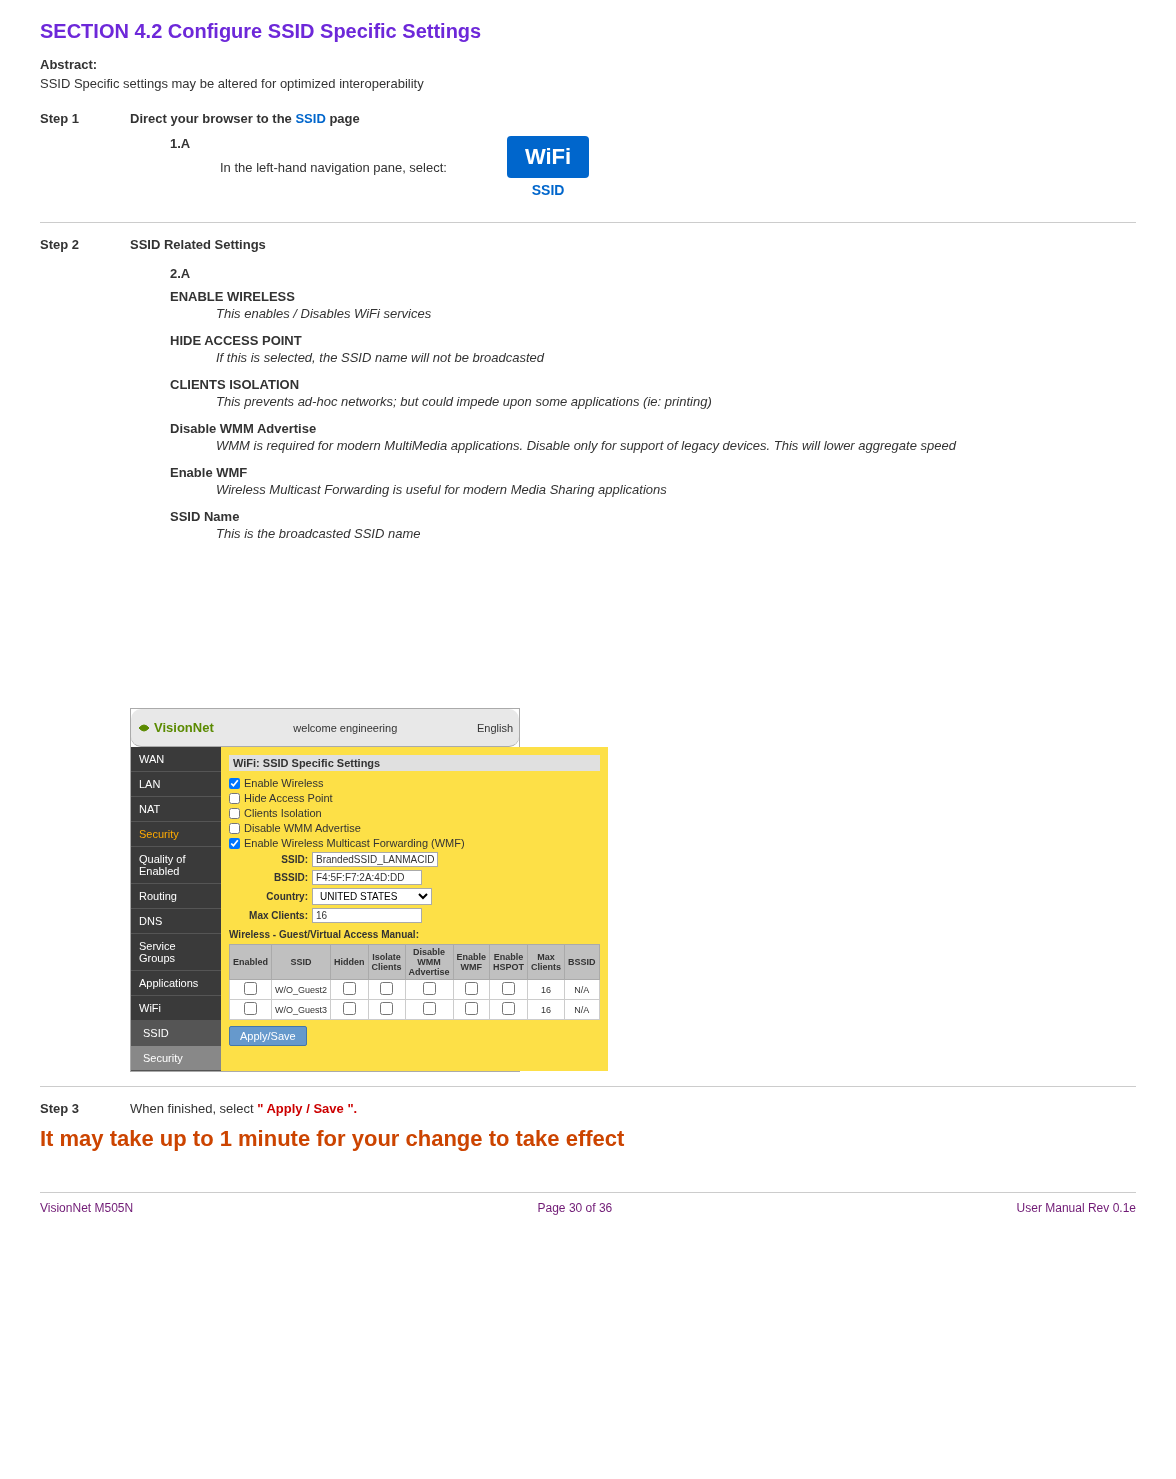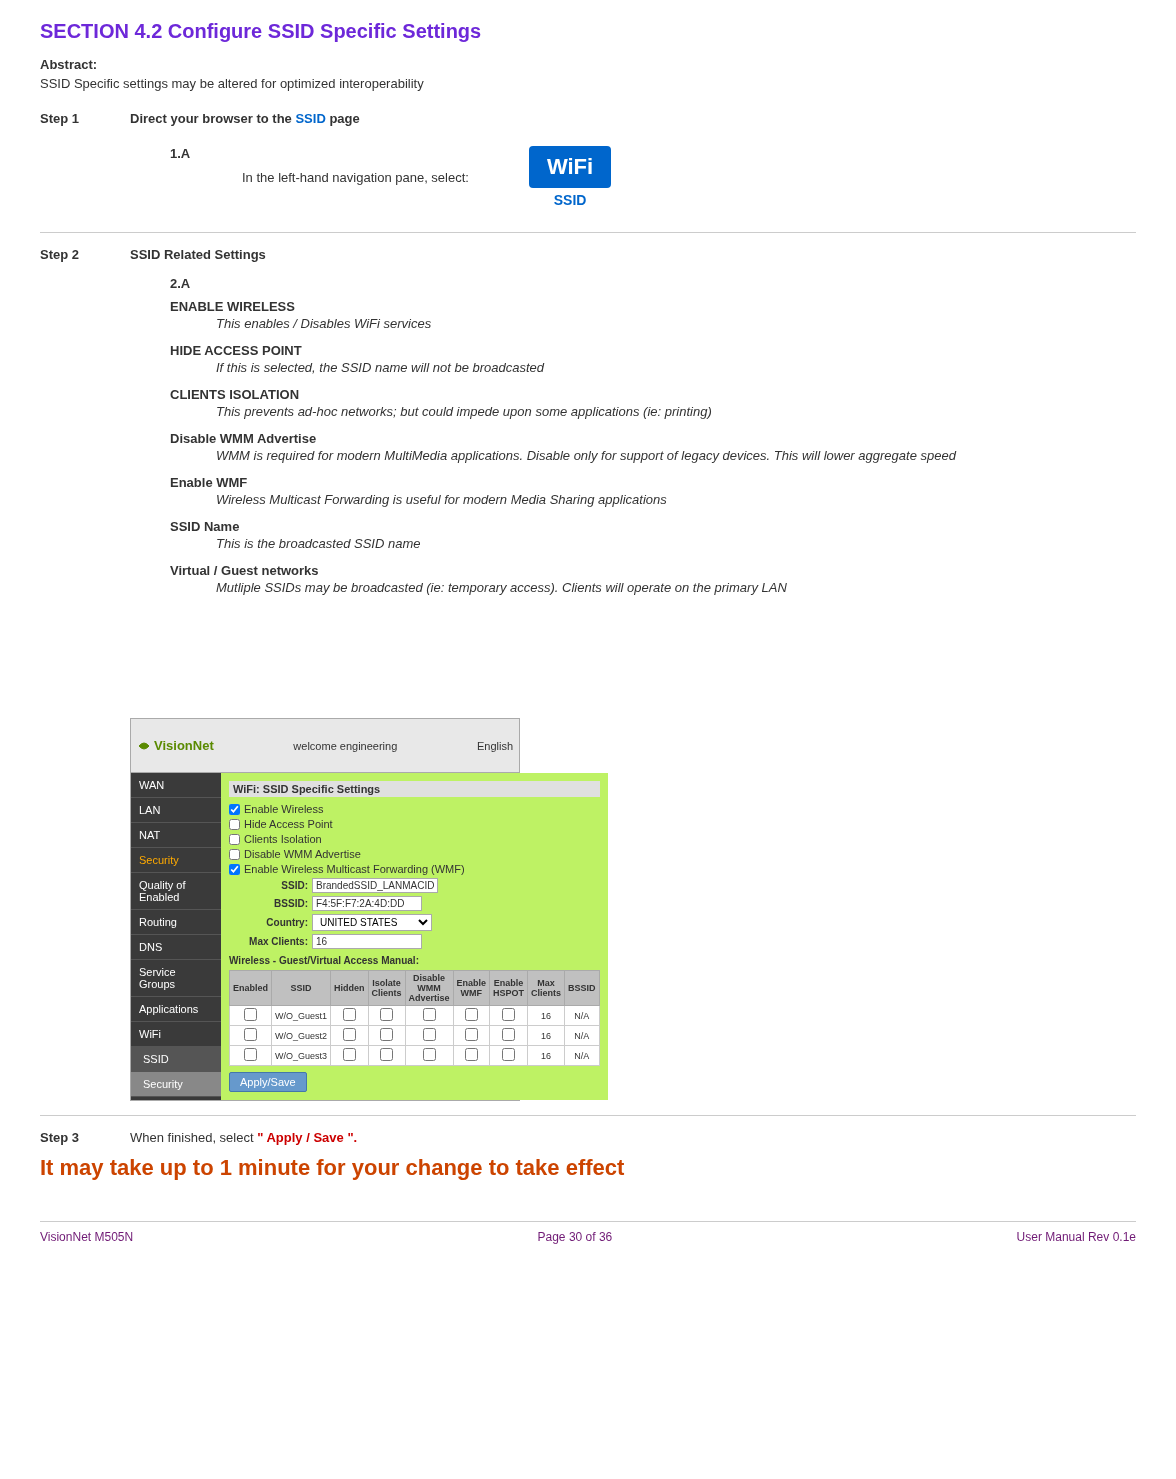--- a/index.html
+++ b/index.html
@@ -63,22 +63,23 @@
       font-size: 11px;
       width: 390px;
       background: #fff;
     }
     .router-header {
       background: #e8e8e8;
       border-bottom: 1px solid #aaa;
       display: flex;
       justify-content: space-between;
       align-items: center;
-      padding: 19px 6px;
+      padding: 11px 6px;
       font-size: 11px;
+      border-radius: 10px;
     }
     .router-header-logo { font-weight: bold; color: #5a8a00; font-size: 13px; display: flex; align-items: center; gap: 3px; }
     .router-header-right { font-size: 11px; color: #333; }
     .router-body { display: flex; }
     .router-nav {
       background: #3a3a3a;
       width: 90px;
       flex-shrink: 0;
       padding: 0;
     }
@@ -86,21 +87,21 @@
       color: #fff;
       padding: 6px 8px;
       font-size: 11px;
       border-bottom: 1px solid #555;
       cursor: pointer;
     }
     .router-nav-item.active { background: #cc6600; color: #fff; }
     .router-nav-item.highlight { color: #ffaa00; }
     .router-nav-item.sub-item-nav { background: #555; padding-left: 12px; }
     .router-nav-item.sub-active { background: #888; }
-    .router-main { flex: 1; padding: 8px; background: #bef264; }
+    .router-main { flex: 1; padding: 8px; background: #fde047; }
     .router-section-title { font-weight: bold; font-size: 11px; margin-bottom: 6px; background: #e0e0e0; padding: 2px 4px; }
     .check-row { display: flex; align-items: center; gap: 4px; margin-bottom: 3px; font-size: 11px; }
     .check-row input[type=checkbox] { width: 11px; height: 11px; }
     .field-row { display: flex; align-items: center; gap: 4px; margin-bottom: 3px; font-size: 11px; margin-left: 14px; }
     .field-label { min-width: 65px; font-weight: bold; text-align: right; font-size: 10px; }
     .field-value { background: #fff; border: 1px solid #aaa; padding: 1px 3px; font-size: 10px; min-width: 110px; }
     .field-value-select { background: #fff; border: 1px solid #aaa; padding: 1px 3px; font-size: 10px; min-width: 120px; }
     .guest-table { width: 100%; border-collapse: collapse; font-size: 9px; margin-top: 4px; }
     .guest-table th { background: #c0c0c0; border: 1px solid #aaa; padding: 2px 3px; text-align: center; font-size: 9px; }
     .guest-table td { border: 1px solid #ccc; padding: 2px 3px; text-align: center; background: #fff; }
@@ -143,21 +144,21 @@
 
 <p class="abstract-label">Abstract:</p>
 <p class="abstract-text">SSID Specific settings may be altered for optimized interoperability</p>
 
 <div class="step-row">
   <div class="step-num">Step 1</div>
   <div class="step-content">
     <div class="step-title">
       Direct your browser to the <span style="color:#0066cc;font-weight:bold;">SSID</span>  page
     </div>
-    <div class="sub-step" style="margin-top:20px;gap:22px;">
+    <div class="sub-step" style="margin-top:10px;">
       <div class="sub-step-num">1.A</div>
       <div class="sub-step-body">
         <div style="display:flex; align-items:center; gap:60px;">
           <span>In the left-hand navigation pane, select:</span>
           <div class="wifi-ssid-block">
             <div class="wifi-badge">WiFi</div>
             <div class="ssid-badge-label">SSID</div>
           </div>
         </div>
       </div>
@@ -201,24 +202,20 @@
           <div class="sub-item">
             <div class="sub-item-title">Enable WMF</div>
             <div class="sub-item-indent">Wireless Multicast Forwarding is useful for modern Media Sharing applications</div>
           </div>
 
           <div class="sub-item">
             <div class="sub-item-title">SSID Name</div>
             <div class="sub-item-indent">This is the broadcasted SSID name</div>
           </div>
 
-          <div class="sub-item">
-            <div class="sub-item-title">Virtual / Guest networks</div>
-            <div class="sub-item-indent">Mutliple SSIDs may be broadcasted (ie: temporary access). Clients will operate on the primary LAN</div>
-          </div>
         </div>
       </div>
 
       <div class="step2-right">
         <div class="router-ui">
 
           <div class="router-header">
             <div class="router-header-logo">
               <svg width="14" height="14" viewBox="0 0 14 14">
                   <path d="M2 7 Q7 1 12 7 Q7 13 2 7Z" fill="#5a8a00" stroke="#5a8a00"></path>
@@ -303,31 +300,20 @@
                     <th>Disable WMM Advertise</th>
                     <th>Enable WMF</th>
                     <th>Enable HSPOT</th>
                     <th>Max Clients</th>
                     <th>BSSID</th>
                   </tr>
                 </thead>
                 <tbody>
                   <tr>
                     <td><input type="checkbox" style=""></td>
-                    <td class="ssid-cell">W/O_Guest1</td>
-                    <td><input type="checkbox" style=""></td>
-                    <td><input type="checkbox" style=""></td>
-                    <td><input type="checkbox" style=""></td>
-                    <td><input type="checkbox" style=""></td>
-                    <td><input type="checkbox" style=""></td>
-                    <td>16</td>
-                    <td>N/A</td>
-                  </tr>
-                  <tr>
-                    <td><input type="checkbox" style=""></td>
                     <td class="ssid-cell">W/O_Guest2</td>
                     <td><input type="checkbox" style=""></td>
                     <td><input type="checkbox" style=""></td>
                     <td><input type="checkbox" style=""></td>
                     <td><input type="checkbox" style=""></td>
                     <td><input type="checkbox" style=""></td>
                     <td>16</td>
                     <td>N/A</td>
                   </tr>
                   <tr>

